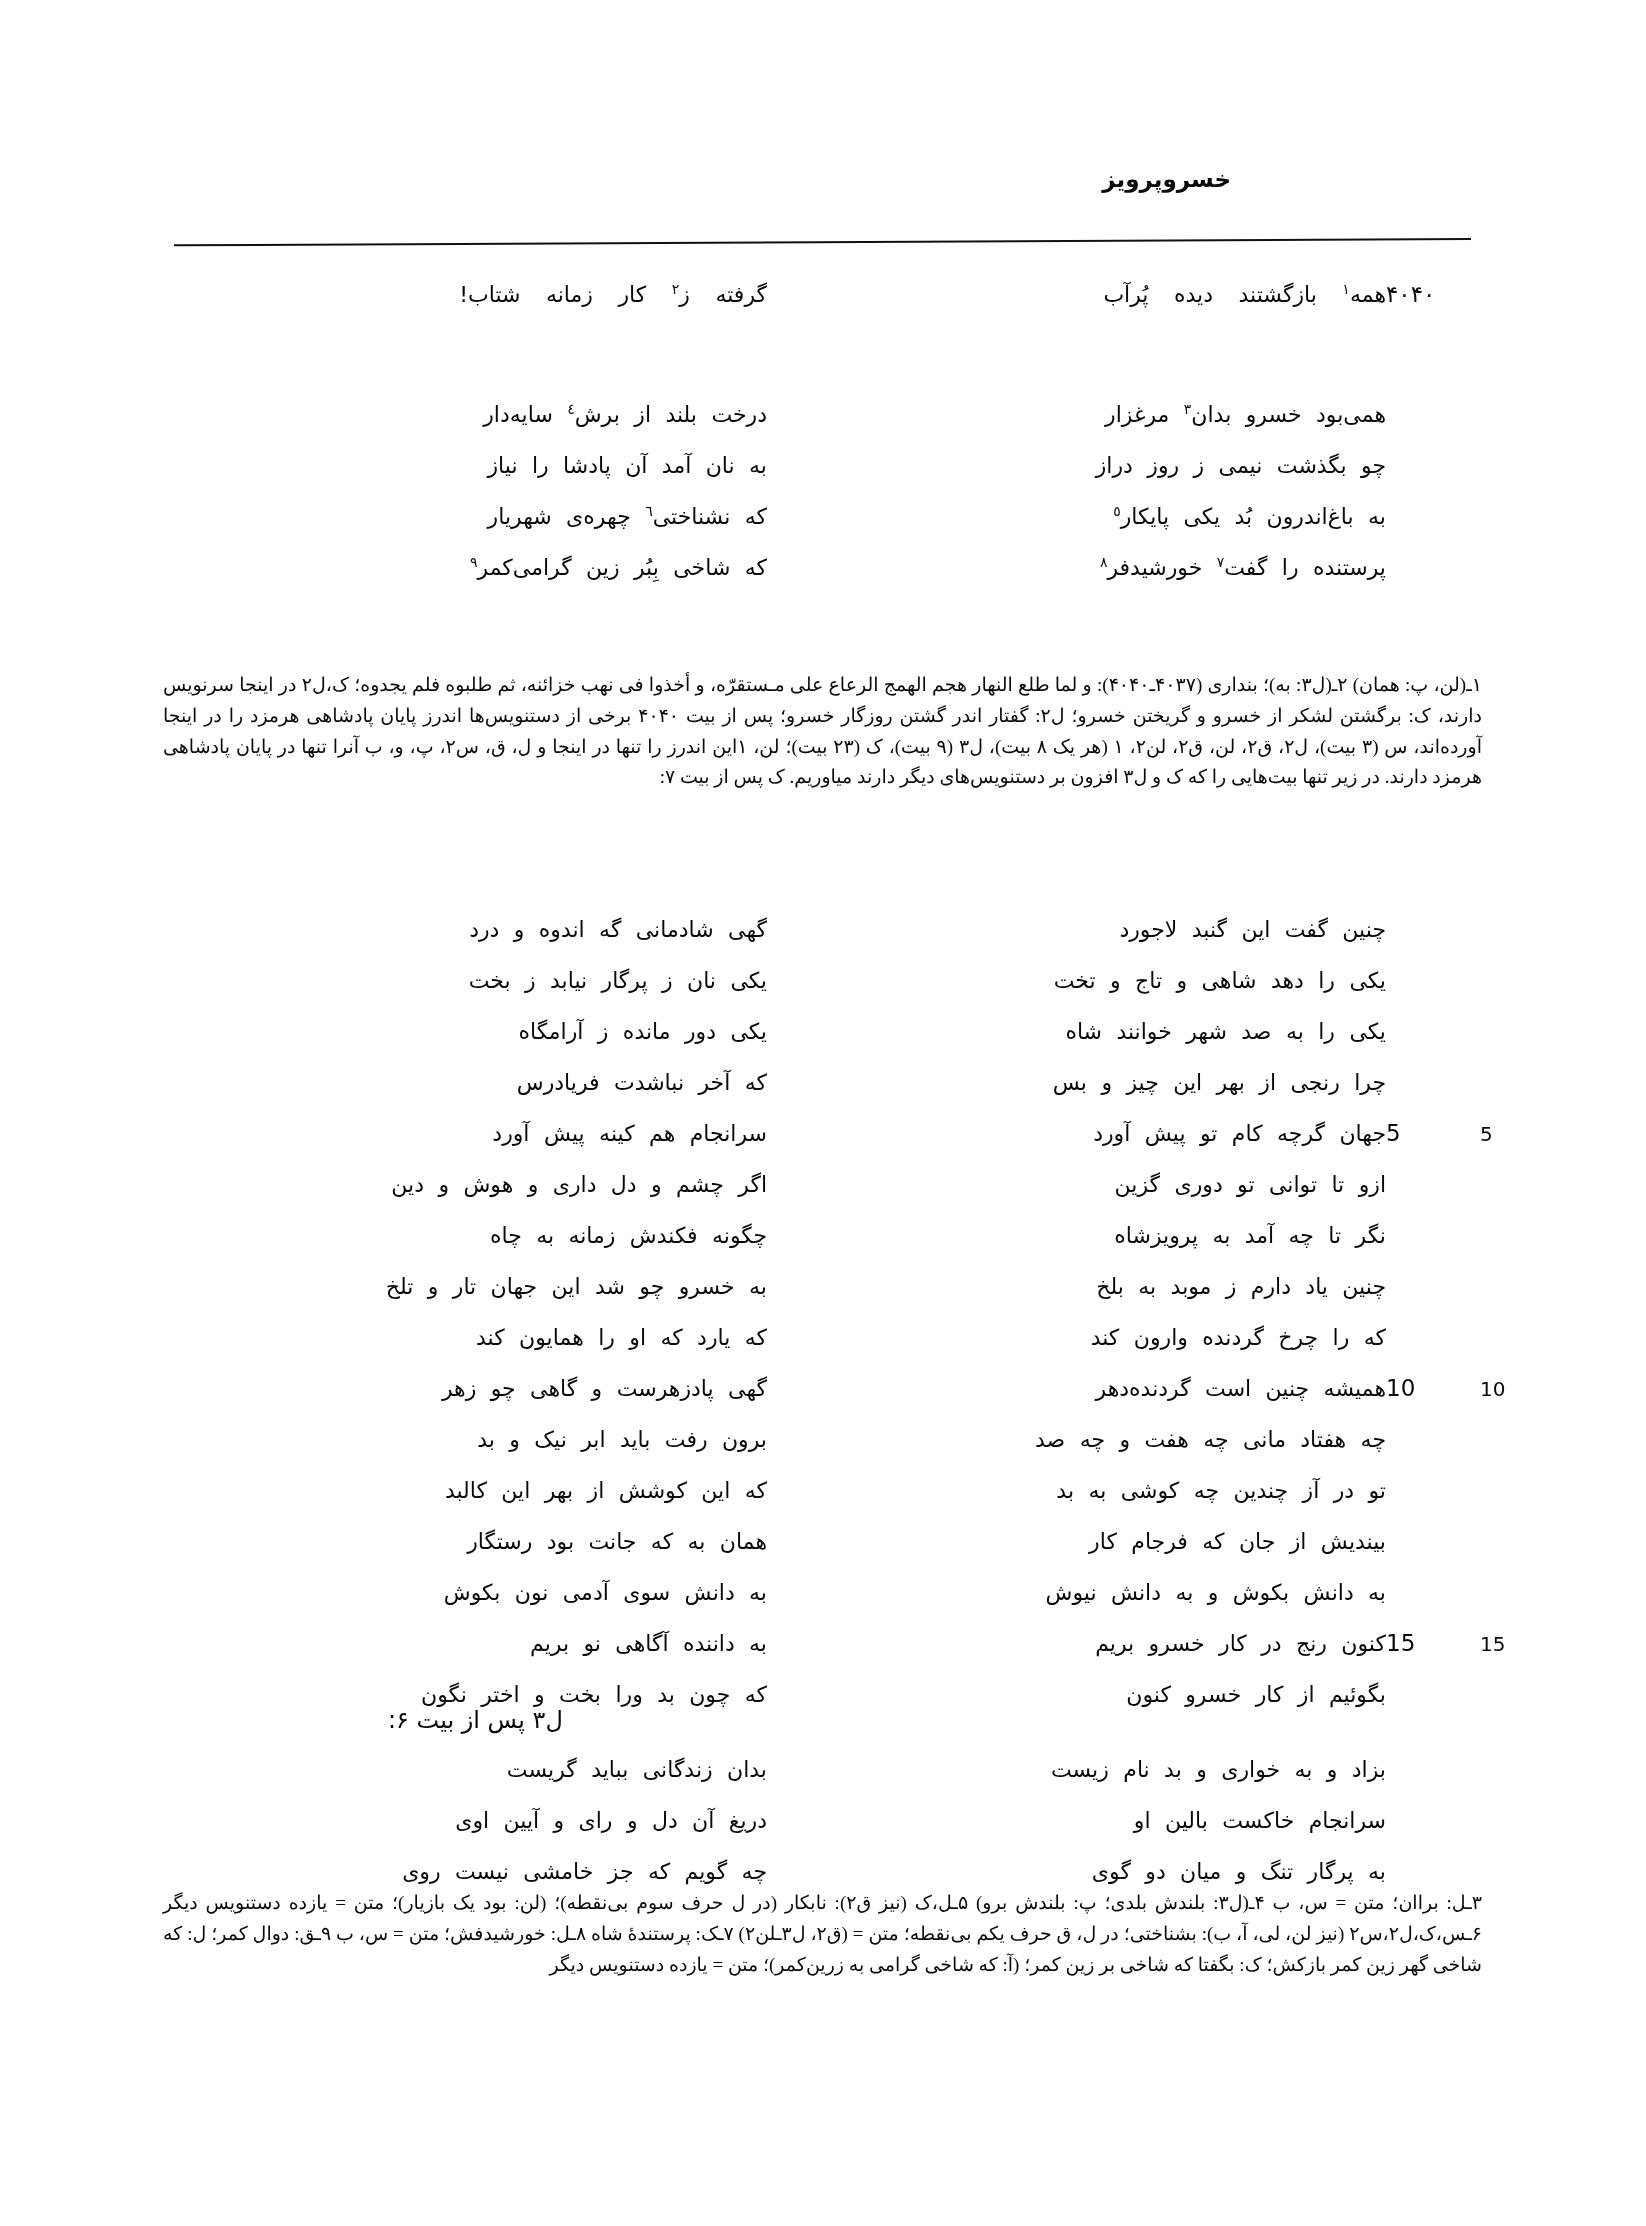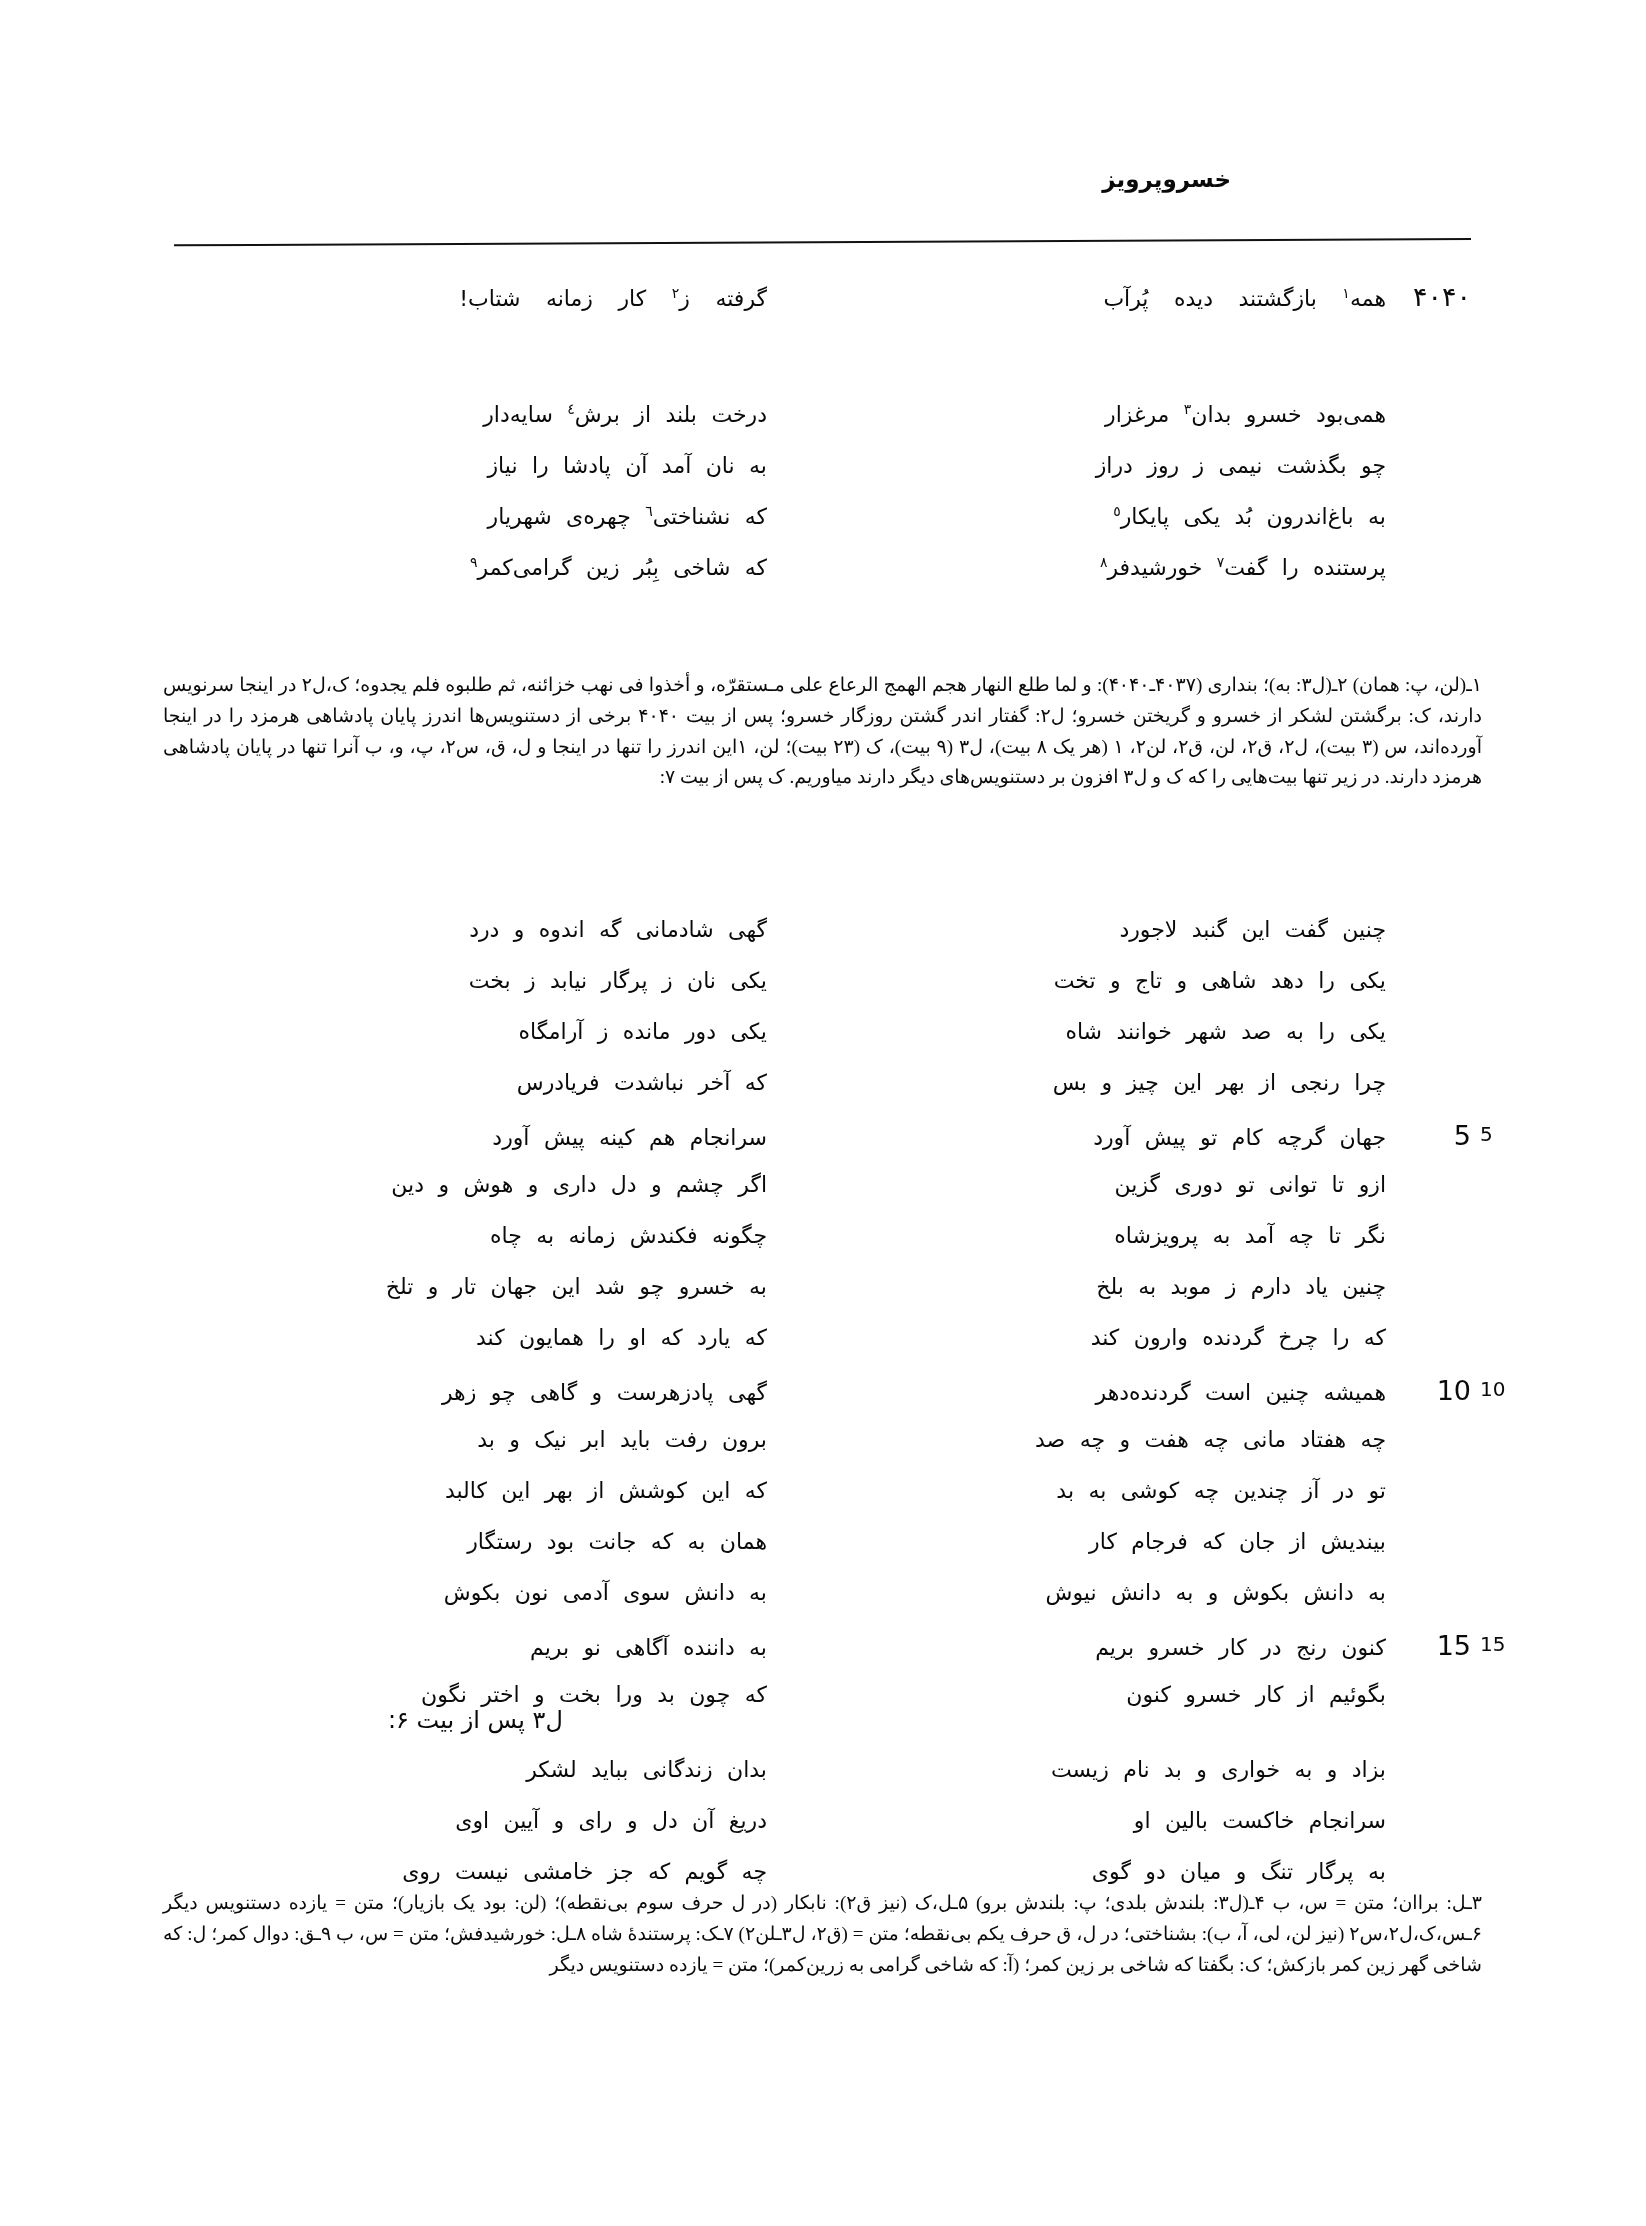--- a/index.html
+++ b/index.html
@@ -70,22 +70,22 @@
     top: 5.5px;
     width: 46px;
     text-align: left;
     font-size: 20px;
     direction: ltr;
     font-family: "DejaVu Sans", "Liberation Sans", sans-serif;
   }
   .bnum {
     width: 85px;
     flex: 0 0 85px;
-    font-size: 27px;
-    text-align: right;
+    font-size: 23px;
+    text-align: left;
     direction: rtl;
     padding-top: 3.7px;
   }
   .hemistich {
     flex: 1 1 0;
     font-size: 22px;
     line-height: 1.45;
     direction: rtl;
     white-space: nowrap;
     padding-top: 1.8px;
@@ -283,21 +283,21 @@
     </div>
 
   <div class="section-label" style="top:1706px;">
     <span class="lbl">ل٣ پس از بیت ۶:</span>
   </div>
 
   <div class="verse-block" id="vb-bottom" style="top:1752px;">
       <div class="verse-line">
         <div class="bnum"></div>
         <div class="hemistich right-col spaced">بزاد و به خواری و بد نام زیست</div>
-        <div class="hemistich left-col spaced">بدان زندگانی بباید لشکر</div>
+        <div class="hemistich left-col spaced">بدان زندگانی بباید گریست</div>
       </div>
       <div class="verse-line">
         <div class="bnum"></div>
         <div class="hemistich right-col spaced">سرانجام خاکست بالین او</div>
         <div class="hemistich left-col spaced">دریغ آن دل و رای و آیین اوی</div>
       </div>
       <div class="verse-line">
         <div class="bnum"></div>
         <div class="hemistich right-col spaced">به پرگار تنگ و میان دو گوی</div>
         <div class="hemistich left-col spaced">چه گویم که جز خامشی نیست روی</div>

